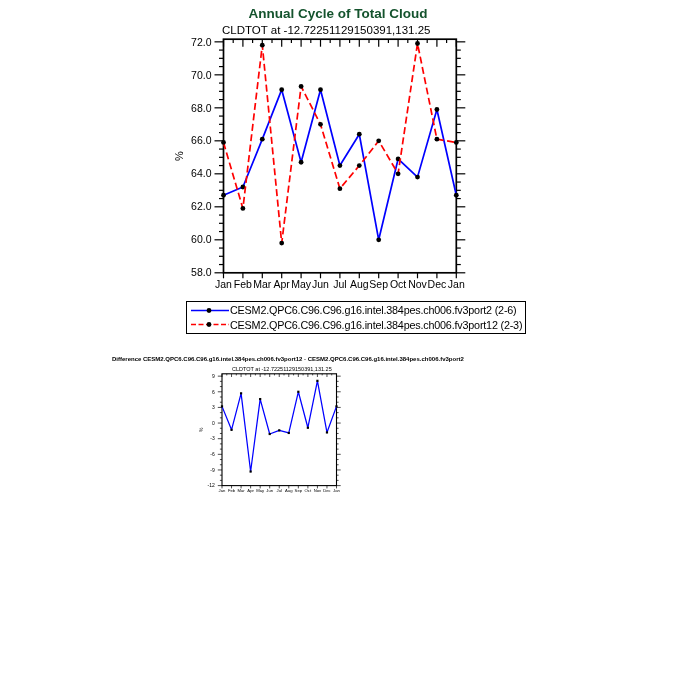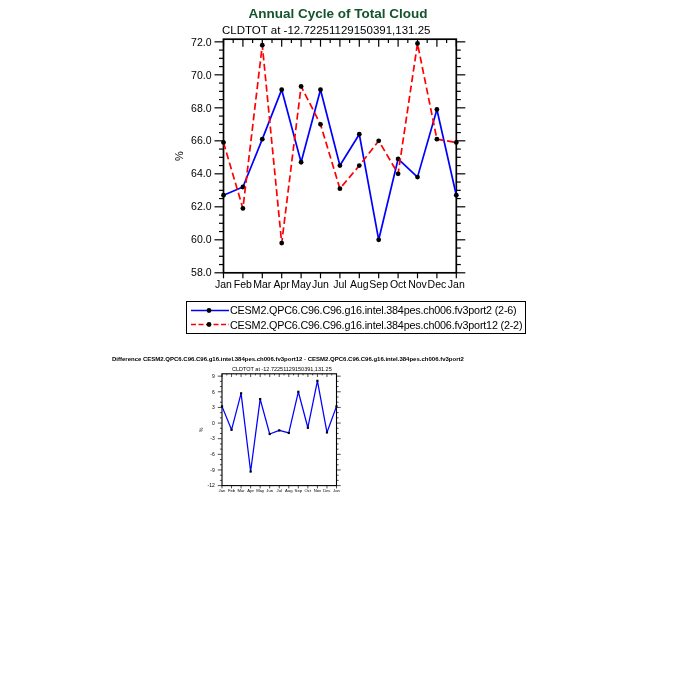--- a/index.html
+++ b/index.html
@@ -240,21 +240,21 @@
           <line x1="1" y1="5.5" x2="39" y2="5.5" stroke="#0000ff" stroke-width="1.7"></line>
           <circle cx="19" cy="5.5" r="2.4" fill="#000"></circle>
         </svg>
       <span class="legend-label">CESM2.QPC6.C96.C96.g16.intel.384pes.ch006.fv3port2 (2-6)</span>
     </div>
     <div class="legend-row">
       <svg id="legend-sample-1" width="40" height="11" viewBox="0 0 40 11">
           <line x1="1" y1="5.5" x2="39" y2="5.5" stroke="#ff0000" stroke-width="1.7" stroke-dasharray="5,2.5"></line>
           <circle cx="19" cy="5.5" r="2.4" fill="#000"></circle>
         </svg>
-      <span class="legend-label">CESM2.QPC6.C96.C96.g16.intel.384pes.ch006.fv3port12 (2-2)</span>
+      <span class="legend-label">CESM2.QPC6.C96.C96.g16.intel.384pes.ch006.fv3port12 (2-3)</span>
     </div>
   </div>
 
   <div class="abs diff-title">Difference CESM2.QPC6.C96.C96.g16.intel.384pes.ch006.fv3port12 - CESM2.QPC6.C96.C96.g16.intel.384pes.ch006.fv3port2</div>
 
   <div class="abs diff-subtitle">CLDTOT at -12.72251129150391,131.25</div>
 
   <svg id="diff-plot" class="abs" style="left:190px; top:371px;" width="162" height="124" viewBox="190 371 162 124">
       <g stroke="#000" stroke-width="0.7">
         <rect x="222" y="373.8" width="114.5" height="111.80000000000001" fill="none" stroke-width="1.1"></rect>

